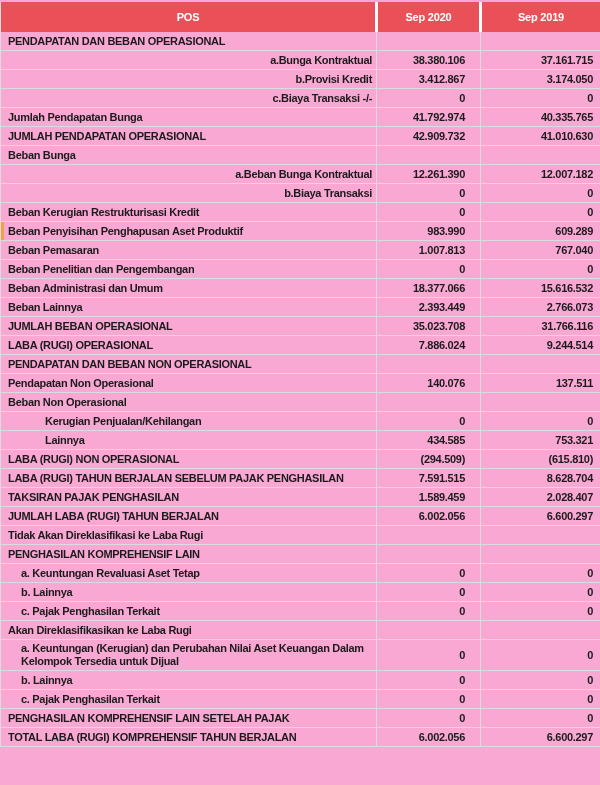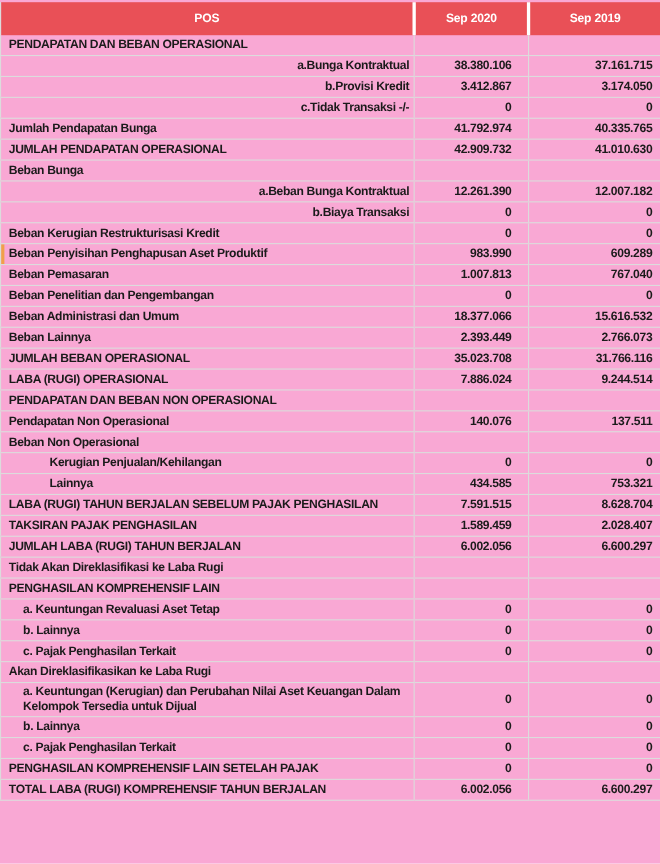--- a/index.html
+++ b/index.html
@@ -74,21 +74,21 @@
           <td class="label letter-wide"><span class="letter">a.</span><span>Bunga Kontraktual</span></td>
           <td class="val v0">38.380.106</td>
           <td class="val v1">37.161.715</td>
         </tr>
         <tr>
           <td class="label letter-wide"><span class="letter">b.</span><span>Provisi Kredit</span></td>
           <td class="val v0">3.412.867</td>
           <td class="val v1">3.174.050</td>
         </tr>
         <tr>
-          <td class="label letter-wide"><span class="letter">c.</span><span>Tidak Transaksi -/-</span></td>
+          <td class="label letter-wide"><span class="letter">c.</span><span>Biaya Transaksi -/-</span></td>
           <td class="val v0">0</td>
           <td class="val v1">0</td>
         </tr>
         <tr>
           <td class="label none">Jumlah Pendapatan Bunga</td>
           <td class="val v0">41.792.974</td>
           <td class="val v1">40.335.765</td>
         </tr>
         <tr>
           <td class="label none">JUMLAH PENDAPATAN OPERASIONAL</td>
@@ -167,20 +167,25 @@
         </tr>
         <tr>
           <td class="label mid">Kerugian Penjualan/Kehilangan</td>
           <td class="val v0">0</td>
           <td class="val v1">0</td>
         </tr>
         <tr>
           <td class="label mid">Lainnya</td>
           <td class="val v0">434.585</td>
           <td class="val v1">753.321</td>
+        </tr>
+        <tr>
+          <td class="label none">LABA (RUGI) NON OPERASIONAL</td>
+          <td class="val v0">(294.509)</td>
+          <td class="val v1">(615.810)</td>
         </tr>
         <tr>
           <td class="label none">LABA (RUGI) TAHUN BERJALAN SEBELUM PAJAK PENGHASILAN</td>
           <td class="val v0">7.591.515</td>
           <td class="val v1">8.628.704</td>
         </tr>
         <tr>
           <td class="label none">TAKSIRAN PAJAK PENGHASILAN</td>
           <td class="val v0">1.589.459</td>
           <td class="val v1">2.028.407</td>

